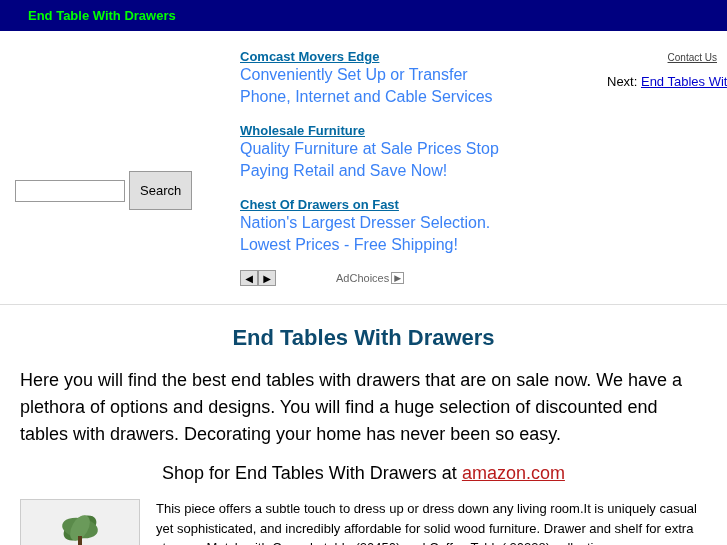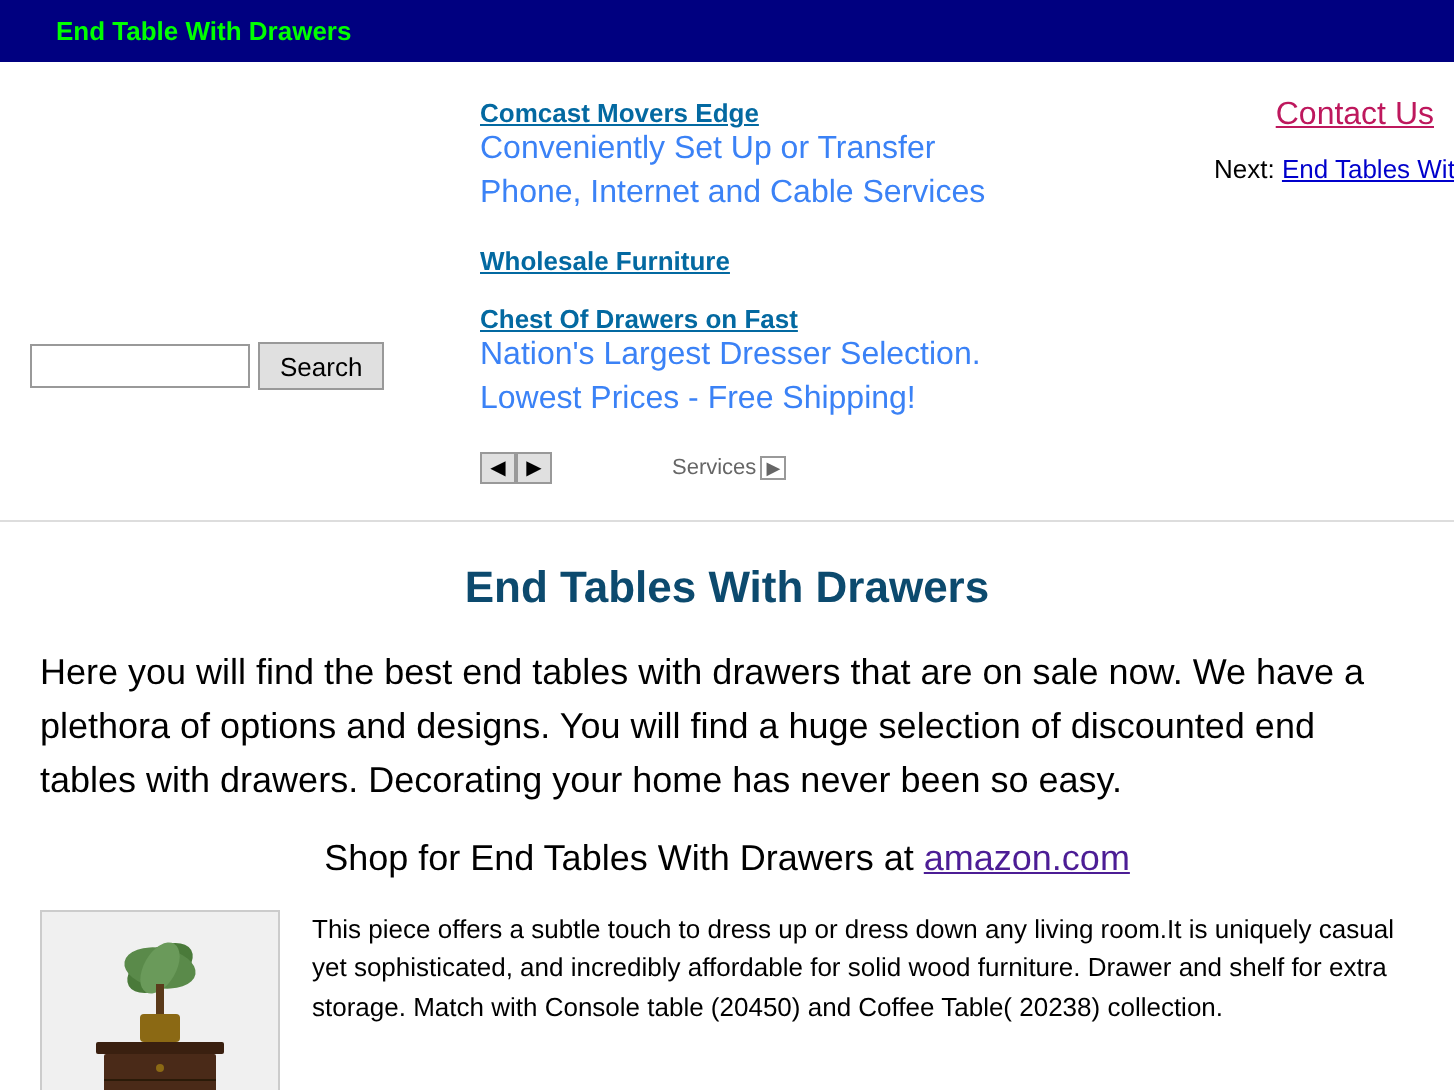--- a/index.html
+++ b/index.html
@@ -50,21 +50,21 @@
     #search-area input[type="text"] {
       border: 1px solid #999;
       height: 22px;
       width: 110px;
       font-size: 13px;
     }
 
     #search-area button {
       margin-left: 4px;
       padding: 2px 10px;
-      height: 24px;
+      height: 39px;
       font-size: 13px;
       border: 1px solid #999;
       background: #e0e0e0;
       cursor: pointer;
     }
 
     
     #ads-column {
       flex: 1;
       padding: 8px 10px;
@@ -116,23 +116,23 @@
 
     
     #right-col {
       width: 130px;
       min-width: 130px;
       padding: 8px 10px;
       text-align: right;
     }
 
     #contact-us a {
-      color: #be185d;
+      color: #404040;
       text-decoration: underline;
-      font-size: 16px;
+      font-size: 10px;
     }
 
     #next-link {
       margin-top: 10px;
       font-size: 13px;
       white-space: nowrap;
     }
     #next-link a {
       color: #00c;
       text-decoration: underline;
@@ -158,21 +158,21 @@
       margin-bottom: 12px;
       color: #000;
     }
 
     #shop-line {
       text-align: center;
       margin-bottom: 14px;
     }
 
     #shop-line a {
-      color: #4c1d95;
+      color: #b91c1c;
       text-decoration: underline;
     }
 
     #product-area {
       display: flex;
       align-items: flex-start;
       gap: 16px;
     }
 
     #product-image {
@@ -223,35 +223,36 @@
       <div class="ad-title">
         <a href="#">Comcast Movers Edge</a>
       </div>
       <div class="ad-desc">Conveniently Set Up or Transfer Phone, Internet and Cable Services</div>
     </div>
 
     <div class="ad-item">
       <div class="ad-title">
         <a href="#">Wholesale Furniture</a>
       </div>
+      <div class="ad-desc">Quality Furniture at Sale Prices Stop Paying Retail and Save Now!</div>
     </div>
 
 
     <div class="ad-item">
       <div class="ad-title">
         <a href="#">Chest Of Drawers on Fast</a>
       </div>
       <div class="ad-desc">Nation's Largest Dresser Selection. Lowest Prices - Free Shipping!</div>
     </div>
 
     <div id="ad-nav">
       <button class="ad-nav-btn">◀</button>
       <button class="ad-nav-btn">▶</button>
       <div id="adchoices">
-        <span>Services</span>
+        <span>AdChoices</span>
         <span style="margin-left:2px; border:1px solid #999; font-size:9px; padding:0 2px;">▶</span>
       </div>
     </div>
 
   </div>
 
   <div id="right-col">
     <div id="contact-us">
       <a href="#">Contact Us</a>
     </div>

